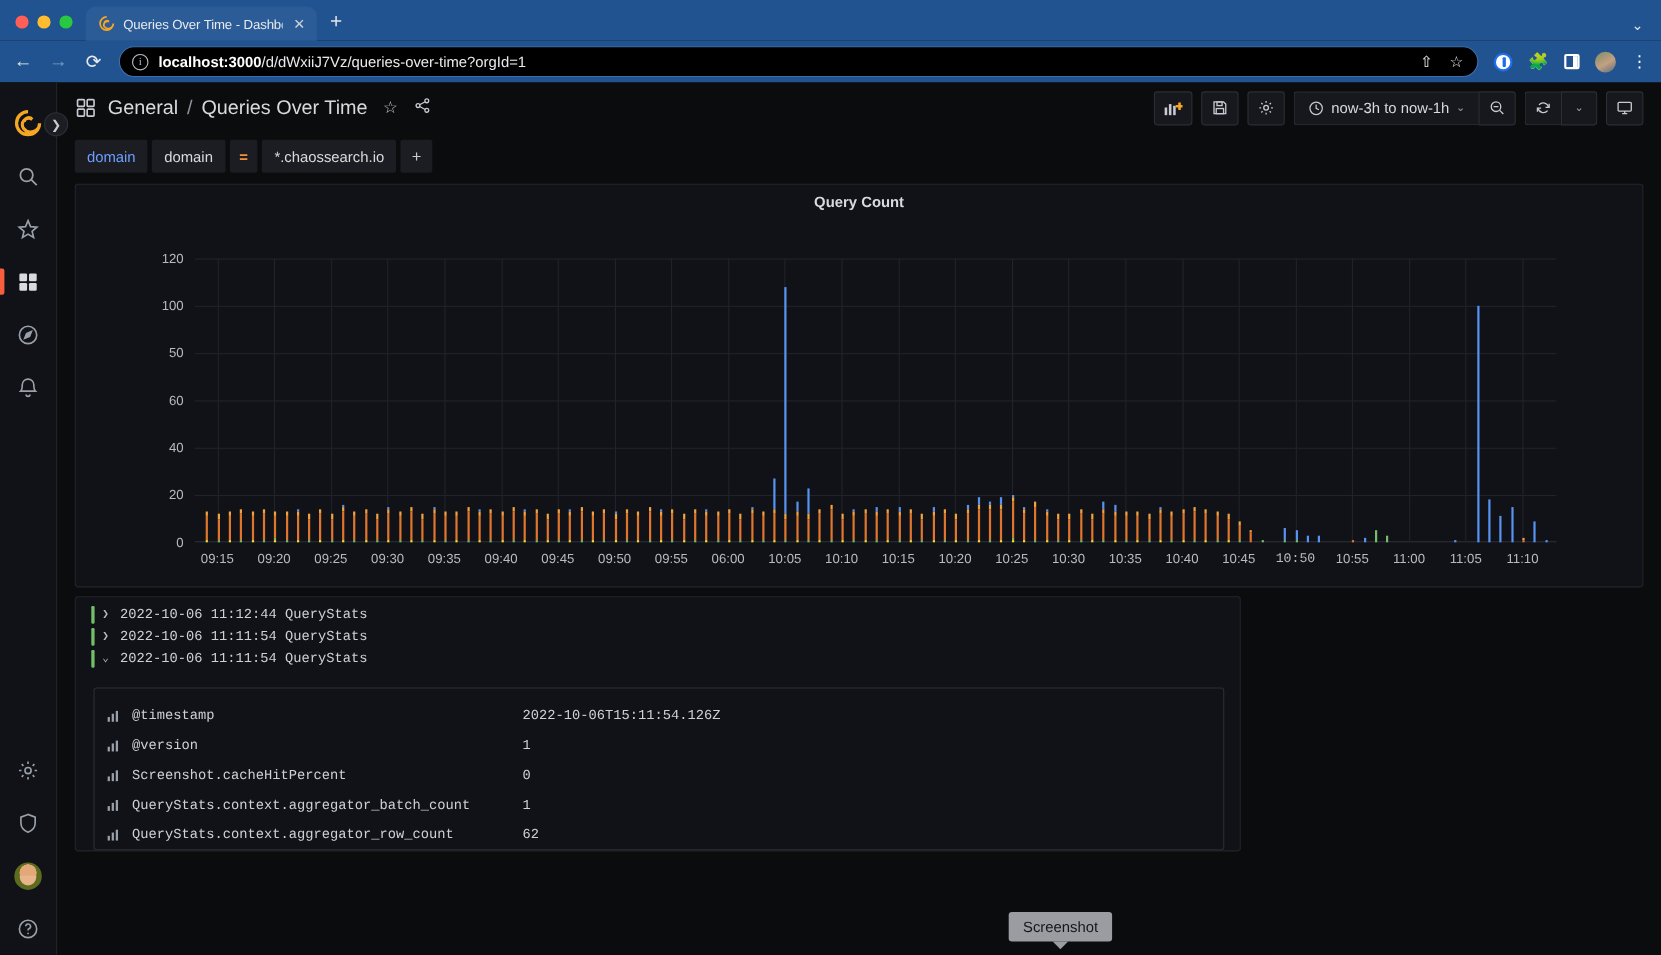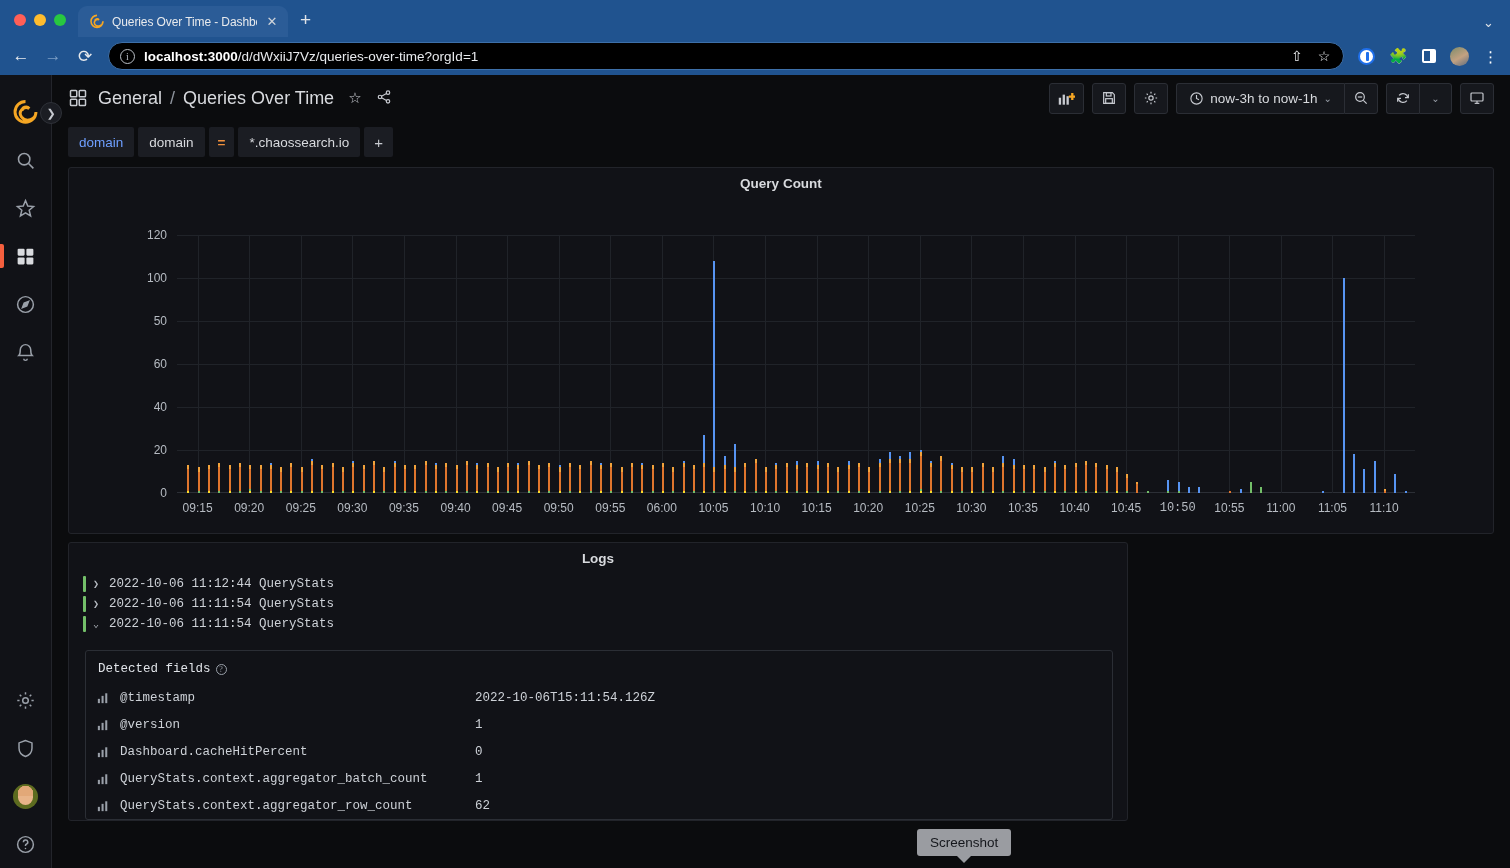--- a/index.html
+++ b/index.html
@@ -1028,43 +1028,38 @@
               <div class="seg" style="height: 100%; background: rgb(87, 148, 242);"></div>
             </div>
             <div class="bar" style="left: 99.1667%; height: 0.833333%;">
               <div class="seg" style="height: 100%; background: rgb(87, 148, 242);"></div>
             </div>
           </div>
       </div>
     </div>
 
     <div class="panel logs-panel">
-      <div class="panel-title">Logs</div>
       <div class="logs-body" id="logs-body">
           <div class="log-row">
             <span class="log-level"></span>
             <span class="log-chev">❯</span>
             <span>2022-10-06 11:12:44 QueryStats</span>
           </div>
           <div class="log-row">
             <span class="log-level"></span>
             <span class="log-chev">❯</span>
             <span>2022-10-06 11:11:54 QueryStats</span>
           </div>
           <div class="log-row">
             <span class="log-level"></span>
             <span class="log-chev">⌄</span>
             <span>2022-10-06 11:11:54 QueryStats</span>
           </div>
         </div>
       <div class="detected">
-        <div class="detected-title">
-          <span>Detected fields</span>
-          <span class="info-circle">?</span>
-        </div>
         <div id="fields-list">
             <div class="field-row">
               <span class="field-stats">
                 <svg width="12" height="12" viewBox="0 0 14 14" fill="#9aa0a9">
                   <rect x="1" y="8" width="2.4" height="5"></rect>
                   <rect x="5.3" y="4.5" width="2.4" height="8.5"></rect>
                   <rect x="9.6" y="1.5" width="2.4" height="11.5"></rect>
                 </svg>
               </span>
               <span class="field-name">@timestamp</span>
@@ -1082,21 +1077,21 @@
               <span class="field-val">1</span>
             </div>
             <div class="field-row">
               <span class="field-stats">
                 <svg width="12" height="12" viewBox="0 0 14 14" fill="#9aa0a9">
                   <rect x="1" y="8" width="2.4" height="5"></rect>
                   <rect x="5.3" y="4.5" width="2.4" height="8.5"></rect>
                   <rect x="9.6" y="1.5" width="2.4" height="11.5"></rect>
                 </svg>
               </span>
-              <span class="field-name">Dashboard.cacheHitPercent</span>
+              <span class="field-name">Screenshot.cacheHitPercent</span>
               <span class="field-val">0</span>
             </div>
             <div class="field-row">
               <span class="field-stats">
                 <svg width="12" height="12" viewBox="0 0 14 14" fill="#9aa0a9">
                   <rect x="1" y="8" width="2.4" height="5"></rect>
                   <rect x="5.3" y="4.5" width="2.4" height="8.5"></rect>
                   <rect x="9.6" y="1.5" width="2.4" height="11.5"></rect>
                 </svg>
               </span>

